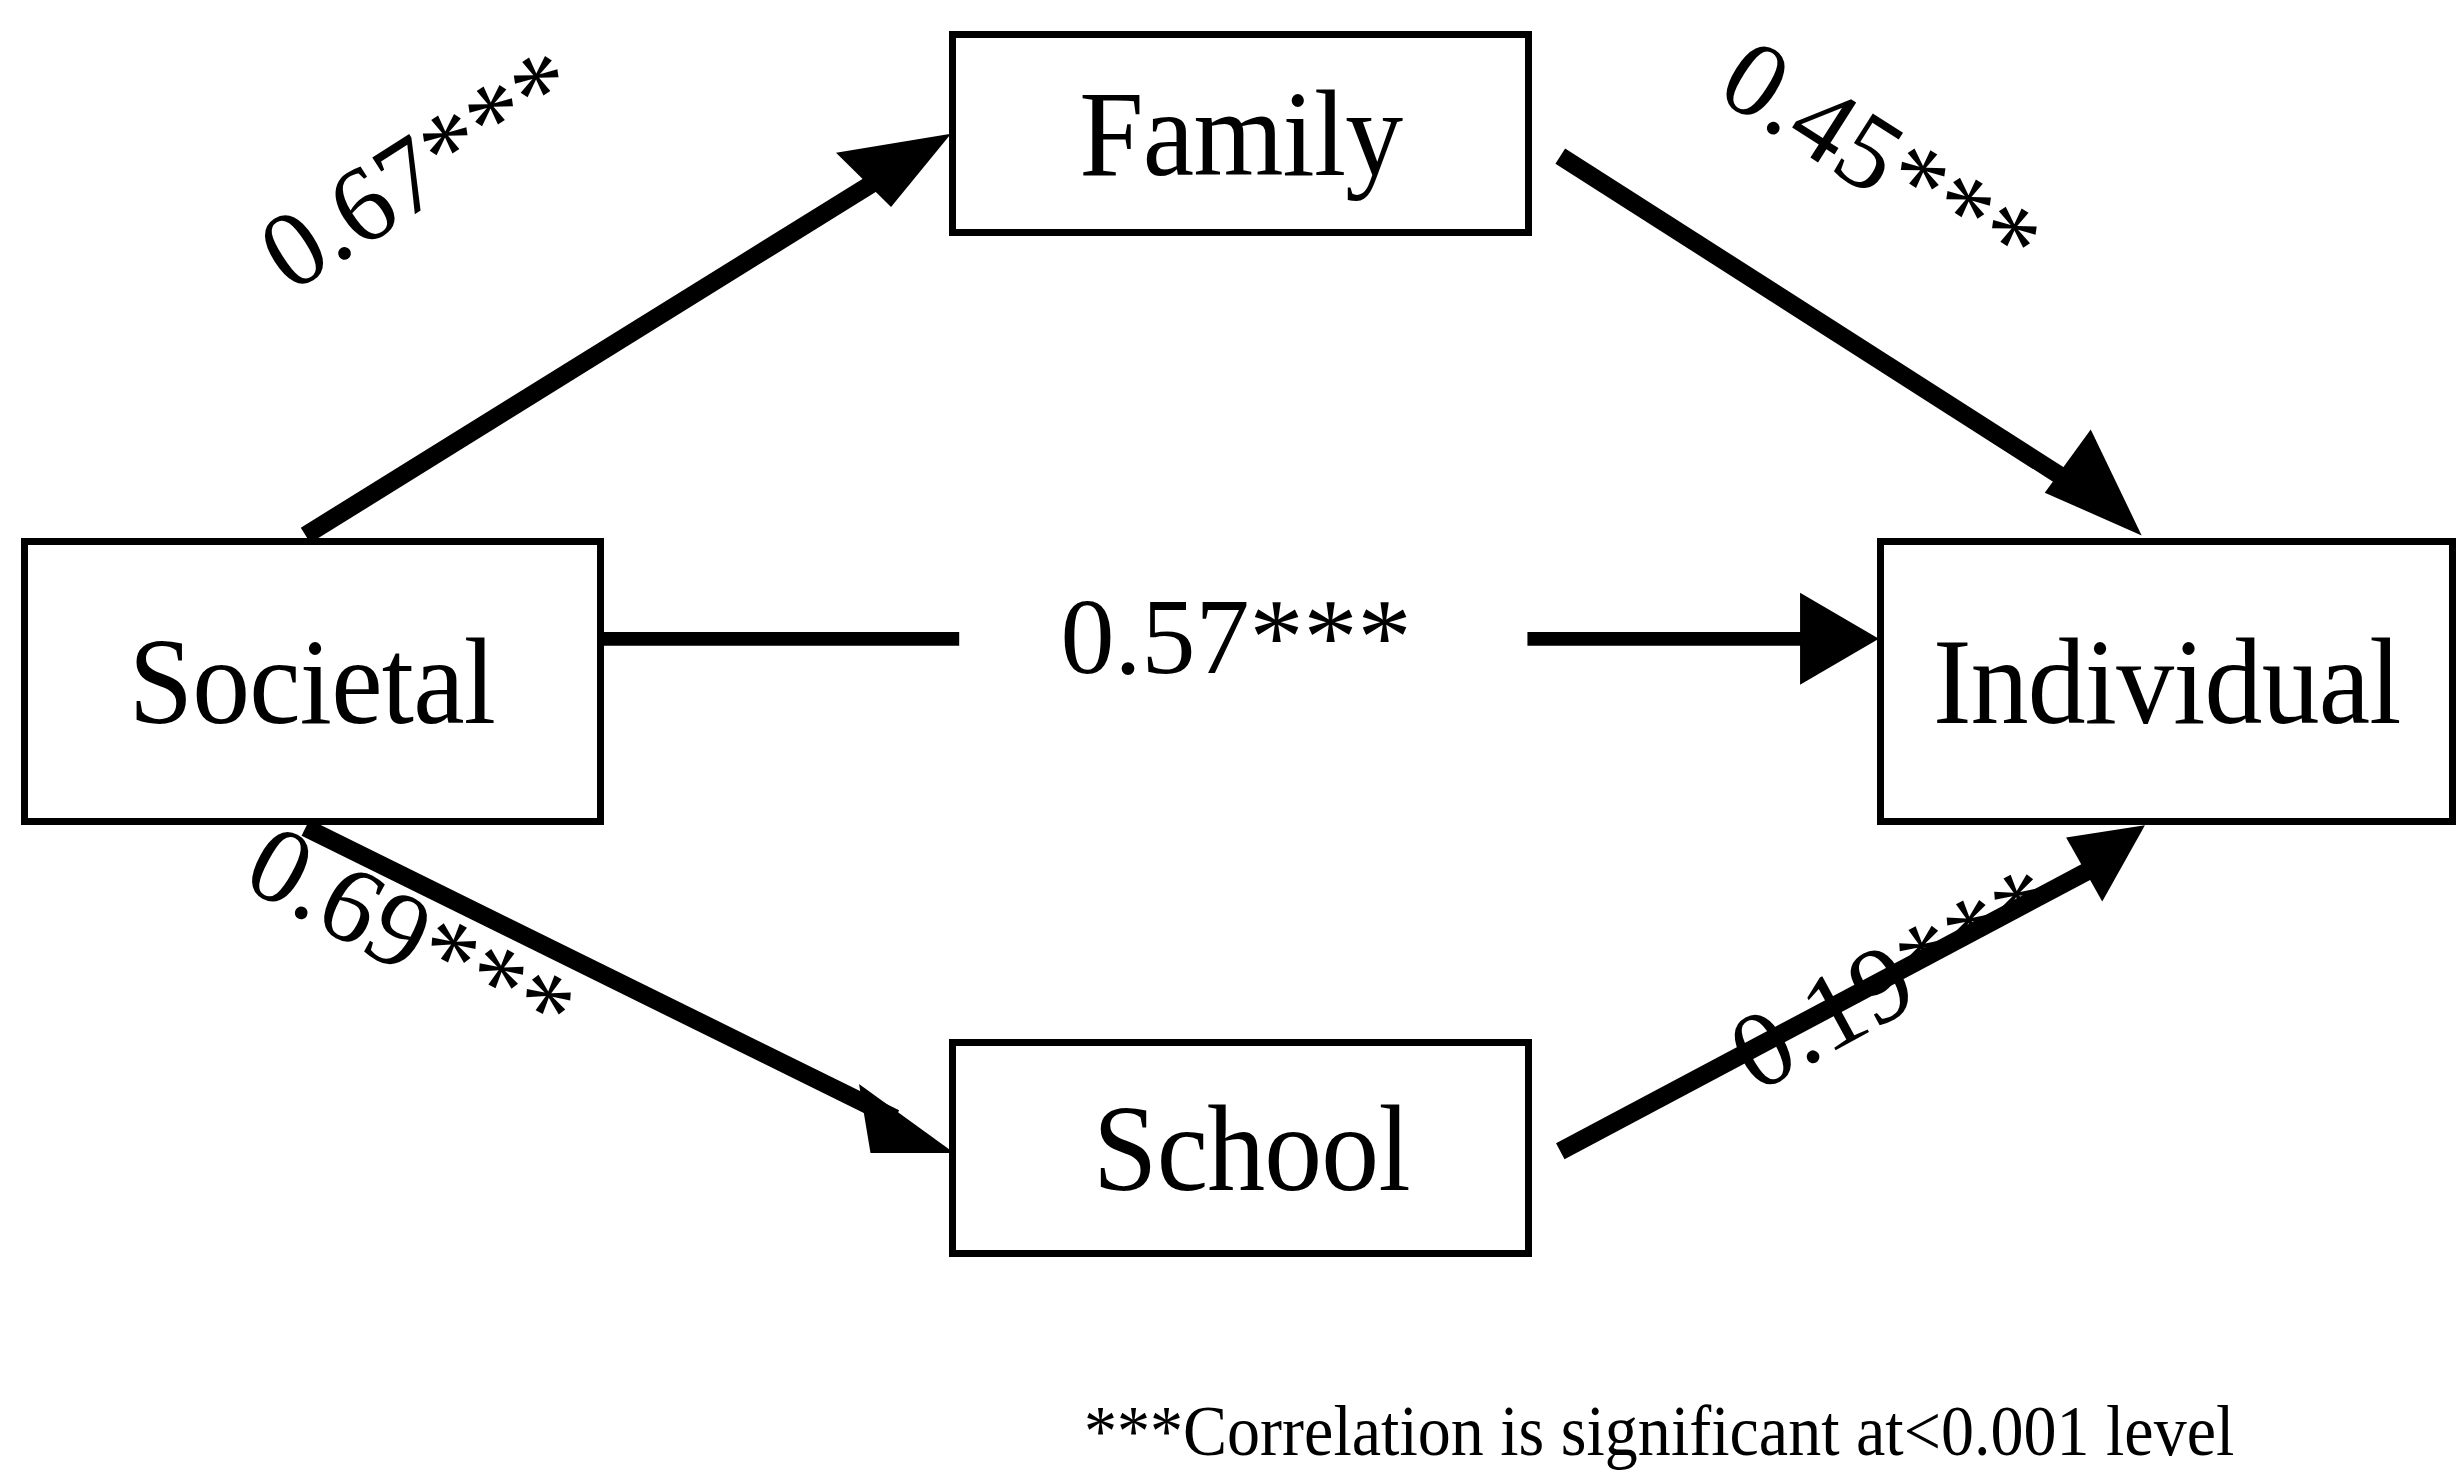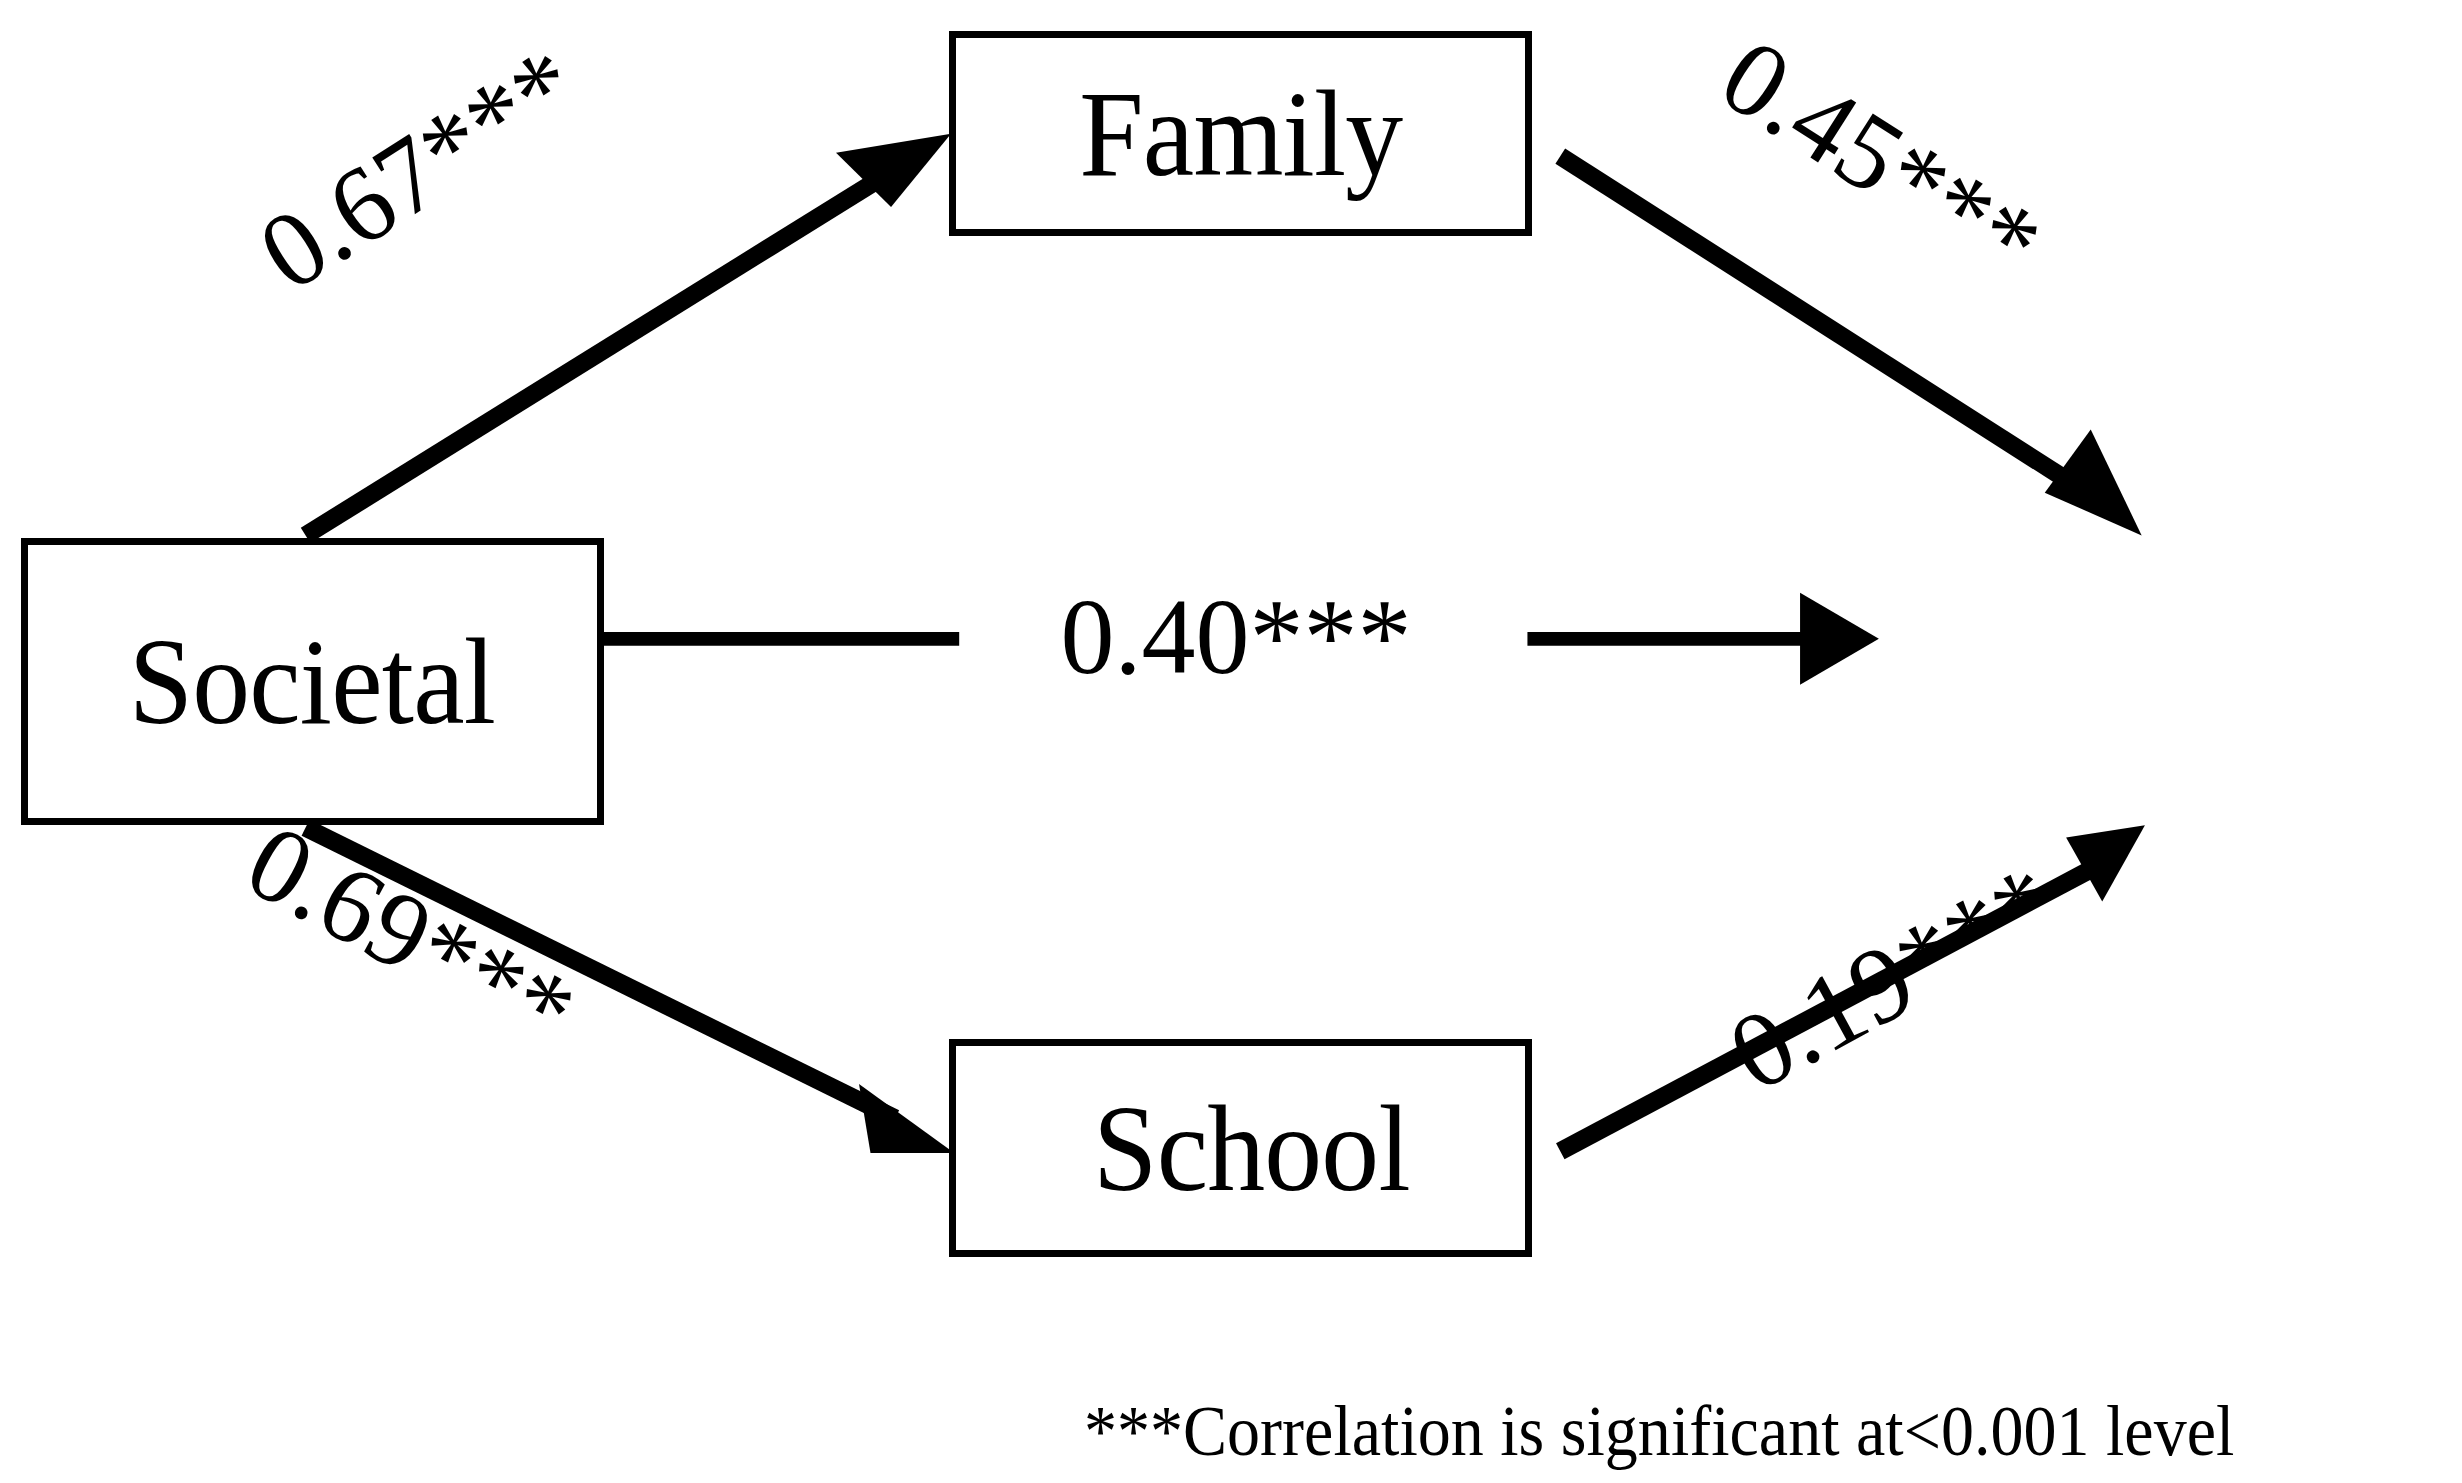--- a/index.html
+++ b/index.html
@@ -145,31 +145,34 @@
   </div>
 
   <div class="node-box" id="node-family">
     <span class="node-label">Family</span>
   </div>
 
   <div class="node-box" id="node-school">
     <span class="node-label">School</span>
   </div>
 
+  <div class="node-box" id="node-individual">
+    <span class="node-label">Individual</span>
+  </div>
 
   <div class="edge-label" id="label-societal-family">
     <span>0.67***</span>
   </div>
 
   <div class="edge-label" id="label-family-individual">
     <span>0.45***</span>
   </div>
 
   <div class="edge-label" id="label-societal-individual">
-    <span>0.40***</span>
+    <span>0.57***</span>
   </div>
 
   <div class="edge-label" id="label-societal-school">
     <span>0.69***</span>
   </div>
 
   <div class="edge-label" id="label-school-individual">
     <span>0.19***</span>
   </div>
 

